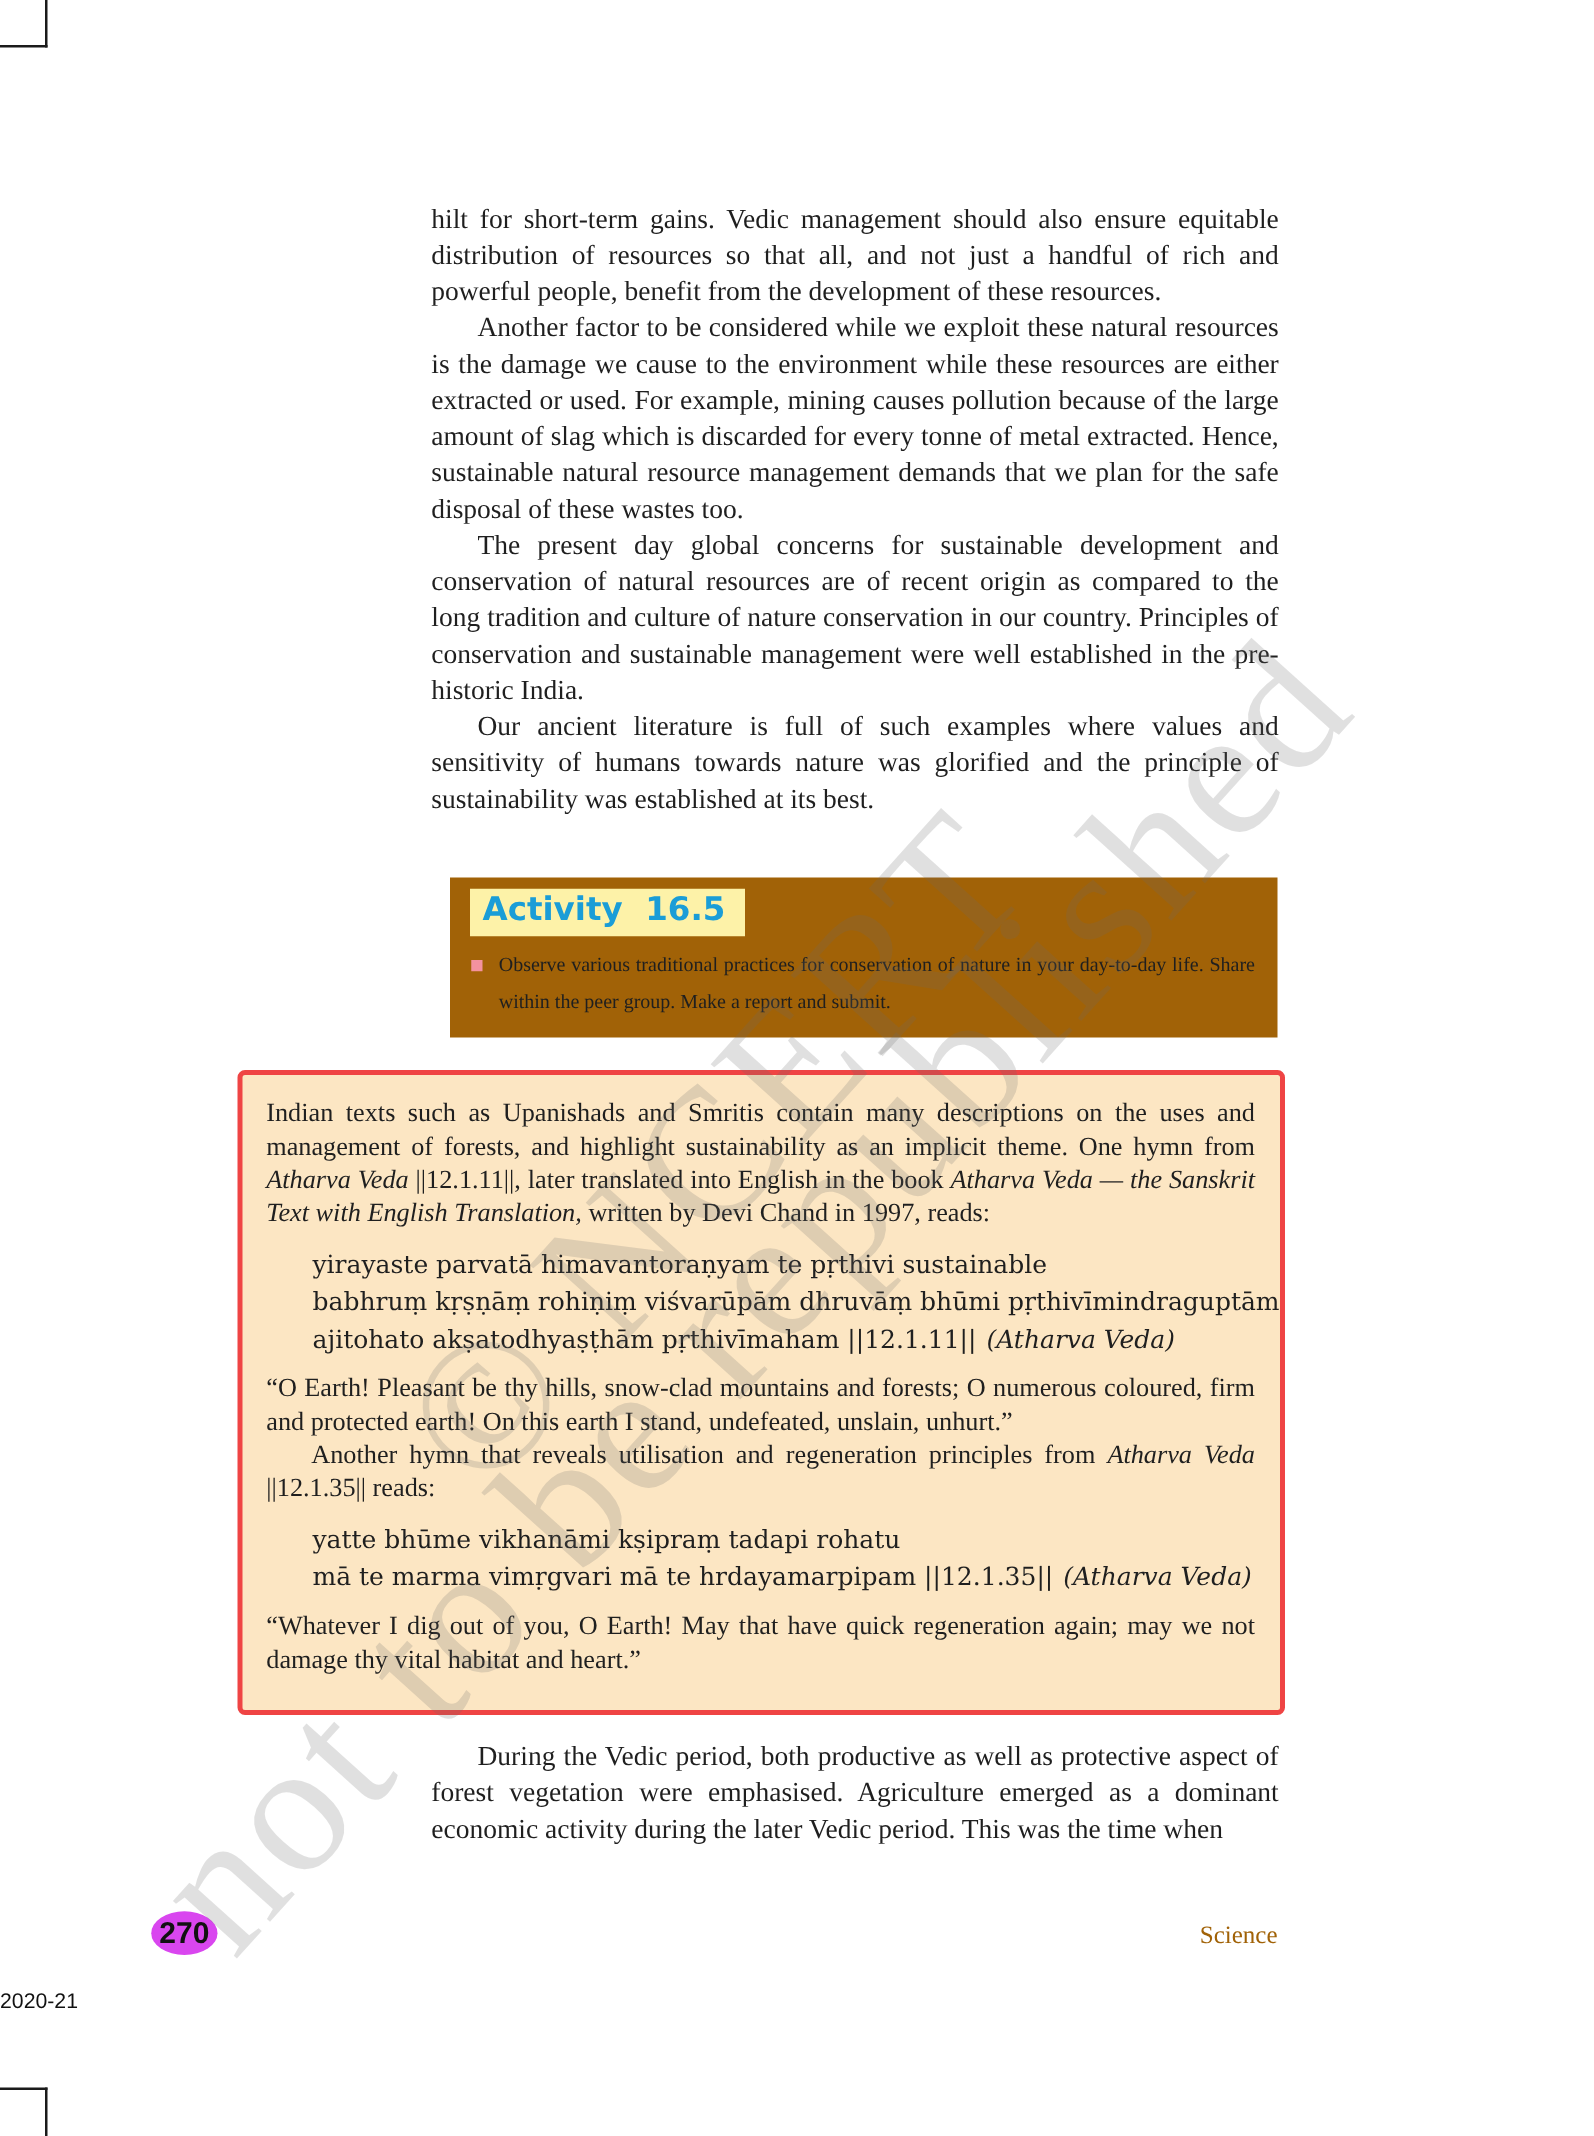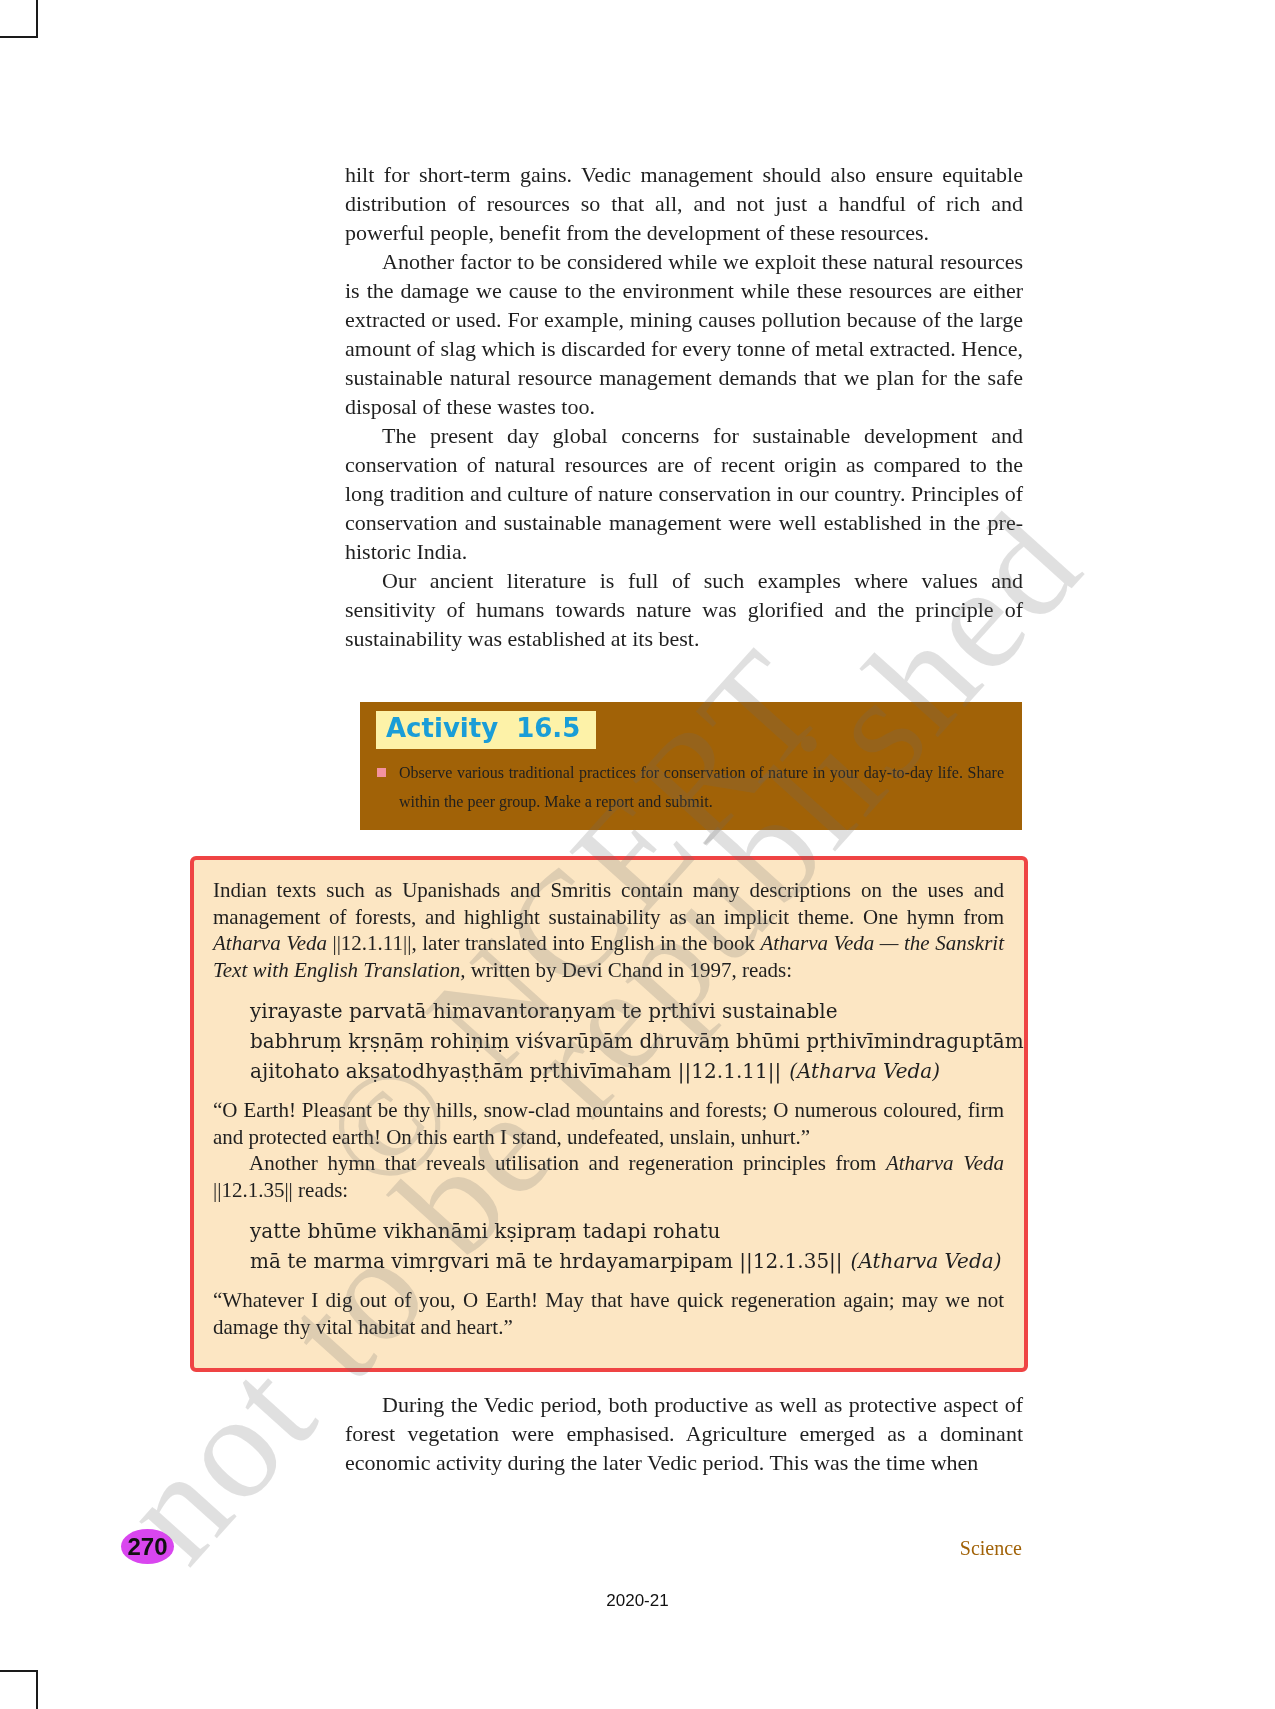--- a/index.html
+++ b/index.html
@@ -146,21 +146,21 @@
   }
   .footer-subject {
     position: absolute;
     right: 253px; top: 1537px;
     font-size: 20px;
     color: #a16207;
   }
   .edition {
     position: absolute;
     left: 0; right: 0; top: 1591px;
-    text-align: center;
+    text-align: left;
     font-family: "Liberation Sans", sans-serif;
     font-size: 17px;
     color: #111111;
   }
 
   em { font-style: italic; }
 </style>
 </head>
 <body>
 

